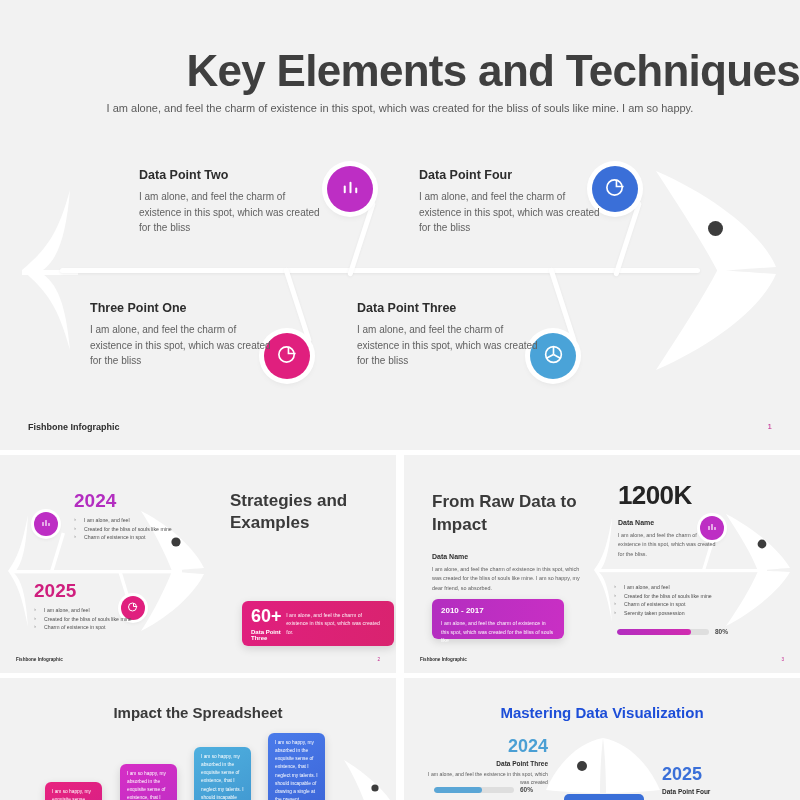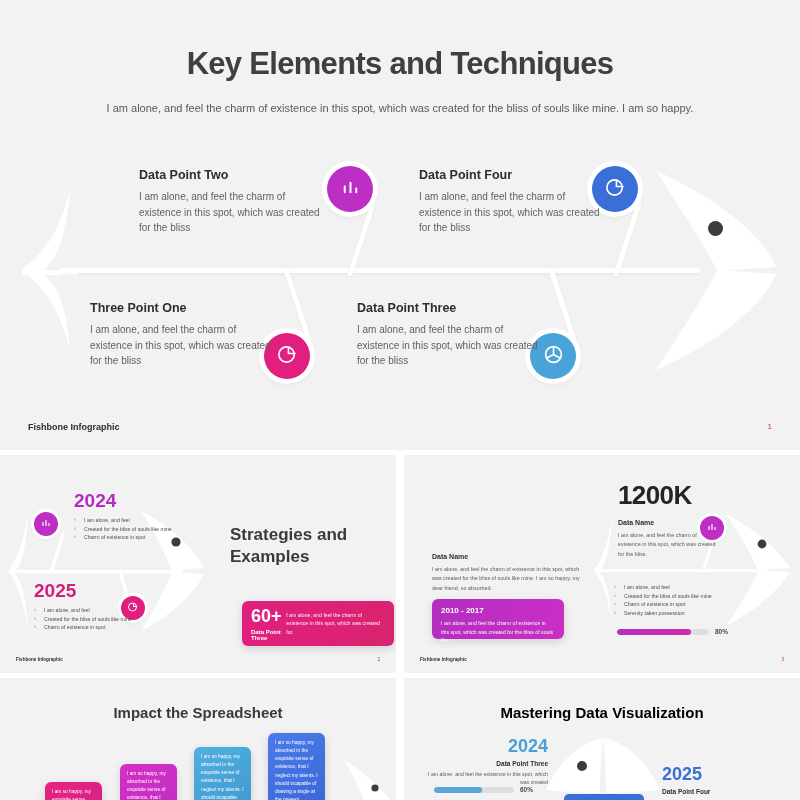--- a/index.html
+++ b/index.html
@@ -23,22 +23,22 @@
   }
   .slide-1 { left: 0;   top: 0;   width: 800px; height: 450px; }
   .slide-2 { left: 0;   top: 455px; width: 396px; height: 218px; }
   .slide-3 { left: 404px; top: 455px; width: 396px; height: 218px; }
   .slide-4 { left: 0;   top: 678px; width: 396px; height: 122px; }
   .slide-5 { left: 404px; top: 678px; width: 396px; height: 122px; }
 
   
   .s1-title {
     position: absolute; left: 0; top: 46px; width: 800px;
-    text-align: center;
-    font-size: 31px; font-weight: 700; color: #3f3f3f;
+    text-align: right;
+    font-size: 44px; font-weight: 700; color: #3f3f3f;
     letter-spacing: -0.7px;
   }
   .s1-sub {
     position: absolute; left: 0; top: 102px; width: 800px;
     text-align: center;
     font-size: 11px; color: #5a5a5a;
   }
 
   
   .spine {
@@ -150,21 +150,21 @@
 
   
   .s4-title { font-size: 15px; font-weight: 700; color: #3a3a3a; text-align: center; width: 100%; }
   .step-card {
     position: absolute; border-radius: 6px; padding: 6px 7px;
     font-size: 4.8px; line-height: 1.7; color: #fff;
     box-shadow: 0 3px 8px rgba(0,0,0,.14);
   }
 
   
-  .s5-title { font-size: 15px; font-weight: 700; color: #000000; text-align: center; width: 100%; }
+  .s5-title { font-size: 15px; font-weight: 700; color: #1d4ed8; text-align: center; width: 100%; }
   .s5-year { font-size: 18px; font-weight: 700; }
   .year-lblue { color: #4a9fd4; }
   .year-blue  { color: #3a6fd8; }
   .s5-h { font-size: 6.5px; font-weight: 700; color: #2d2d2d; }
   .s5-p { font-size: 5.2px; color: #5d5d5d; line-height: 1.6; }
   .s5-box {
     position: absolute; border-radius: 5px;
     display: flex; align-items: center; justify-content: center;
   }
 </style>
@@ -309,37 +309,38 @@
     </div>
     <div class="mini" style="left:34px; top:125px; width:120px;">
       <div class="s2-year year-pink">2025</div>
       <ul class="bullets">
         <li>I am alone, and feel</li>
         <li>Created for the bliss of souls like mine</li>
         <li>Charm of existence in spot</li>
       </ul>
     </div>
 
-    <div class="mini s2-title" style="left:230px; top:35px; width:160px;margin-top:34px;">Strategies and Examples</div>
+    <div class="mini s2-title" style="left:230px; top:35px; width:160px;">Strategies and Examples</div>
 
 
     <div class="stat-card" style="left:242px; top:146px; background:linear-gradient(100deg,#e01f7e,#d9236f);">
       <div class="stat-left">
         <div class="stat-num">60+</div>
         <div class="stat-lbl">Data Point Three</div>
       </div>
       <div class="stat-txt">I am alone, and feel the charm of existence in this spot, which was created for.</div>
     </div>
 
     <div class="footer-label" style="left:16px; top:202px; font-size:4.6px;">Fishbone Infographic</div>
     <div class="footer-num" style="right:16px; top:202px; font-size:4.6px;">2</div>
   </div>
 
   <div class="slide slide-3">
 
+    <div class="mini s3-title" style="left:28px; top:36px; width:150px;">From Raw Data to Impact</div>
 
     <div class="mini" style="left:28px; top:98px; width:152px;">
       <div class="s3-dn">Data Name</div>
       <div class="s3-p">I am alone, and feel the charm of existence in this spot, which was created for the bliss of souls like mine. I am so happy, my dear friend, so absorbed.</div>
     </div>
 
     <div class="range-card" style="left:28px; top:144px; background:linear-gradient(100deg,#b32ec0,#c92fc4);">
       <div class="range-h">2010 - 2017</div>
       <div class="range-p">I am alone, and feel the charm of existence in this spot, which was created for the bliss of souls like</div>
     </div>

